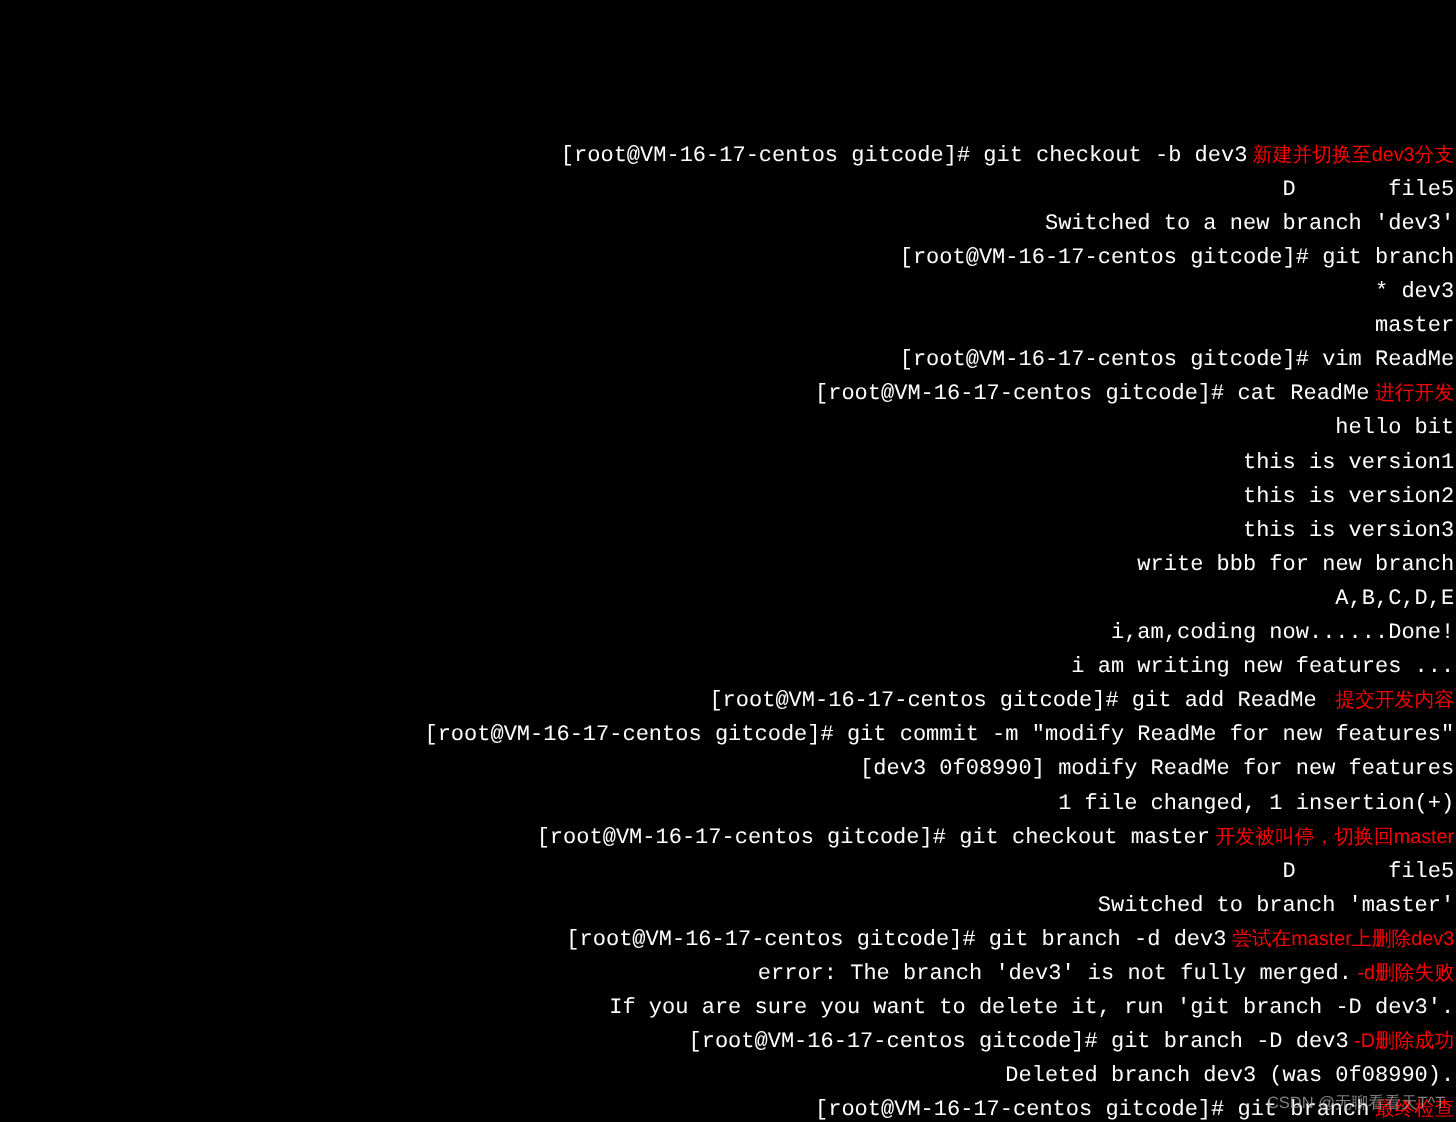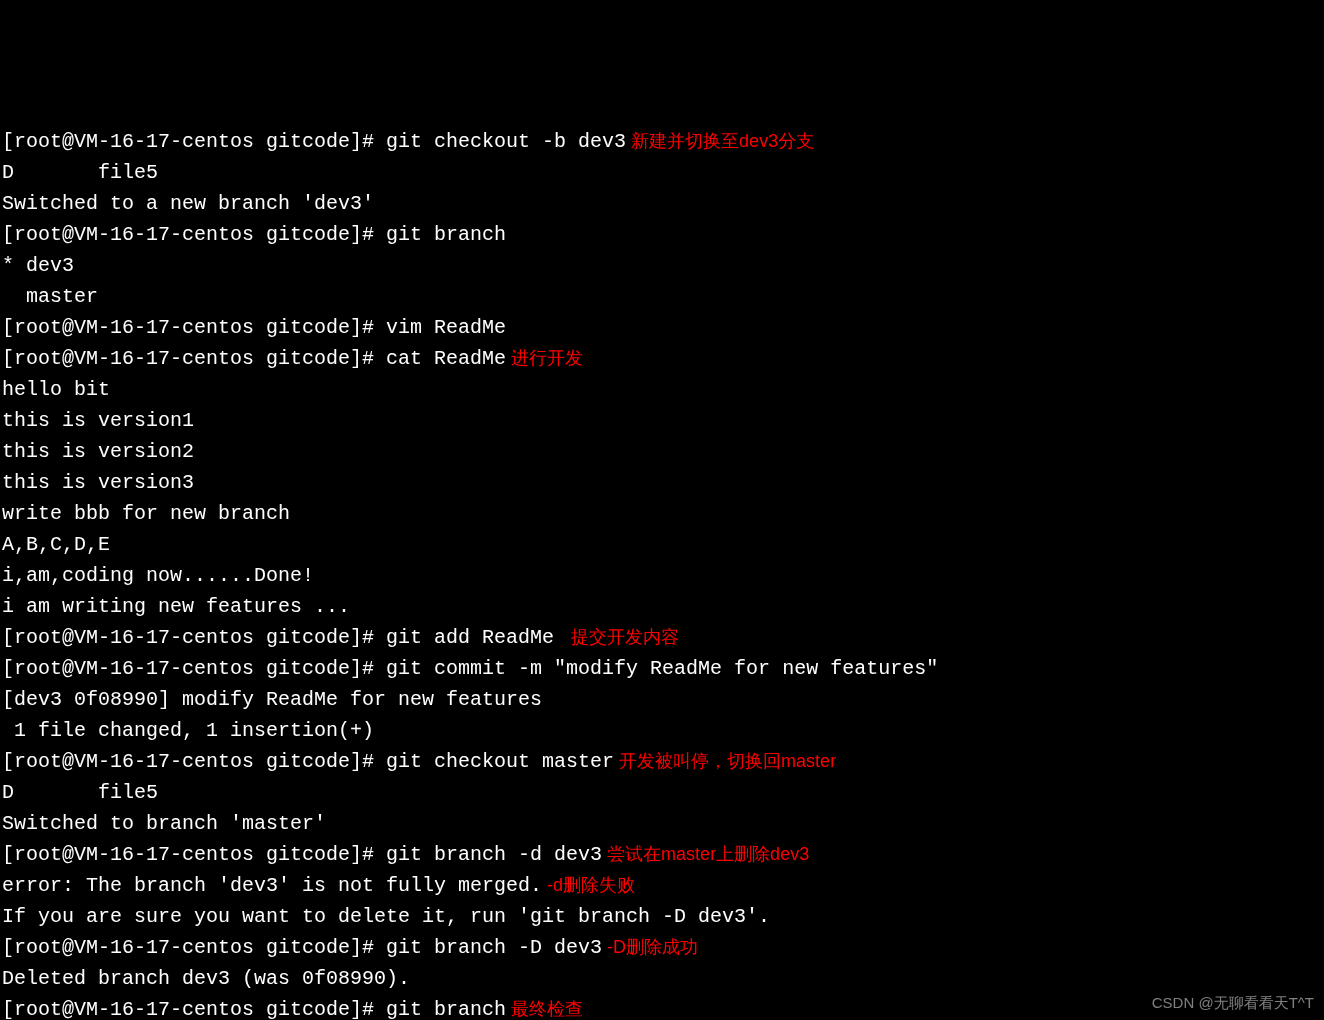--- a/index.html
+++ b/index.html
@@ -15,20 +15,21 @@
       line-height: 1.55;
       padding: 2px;
       white-space: pre;
       width: 1324px;
       height: 1020px;
       overflow: hidden;
       position: relative;
     }
     .line {
       display: block;
+      text-align: right;
     }
     .annotation {
       color: #ff0000;
       font-family: "Microsoft YaHei", "SimSun", sans-serif;
       font-size: 18px;
       white-space: normal;
     }
     .watermark {
       position: absolute;
       bottom: 6px;

